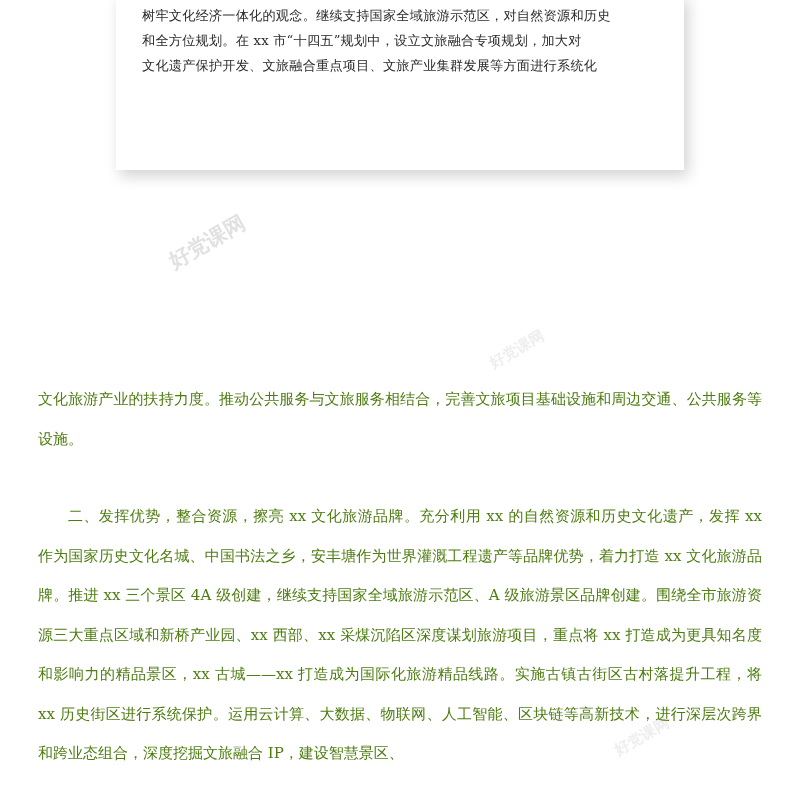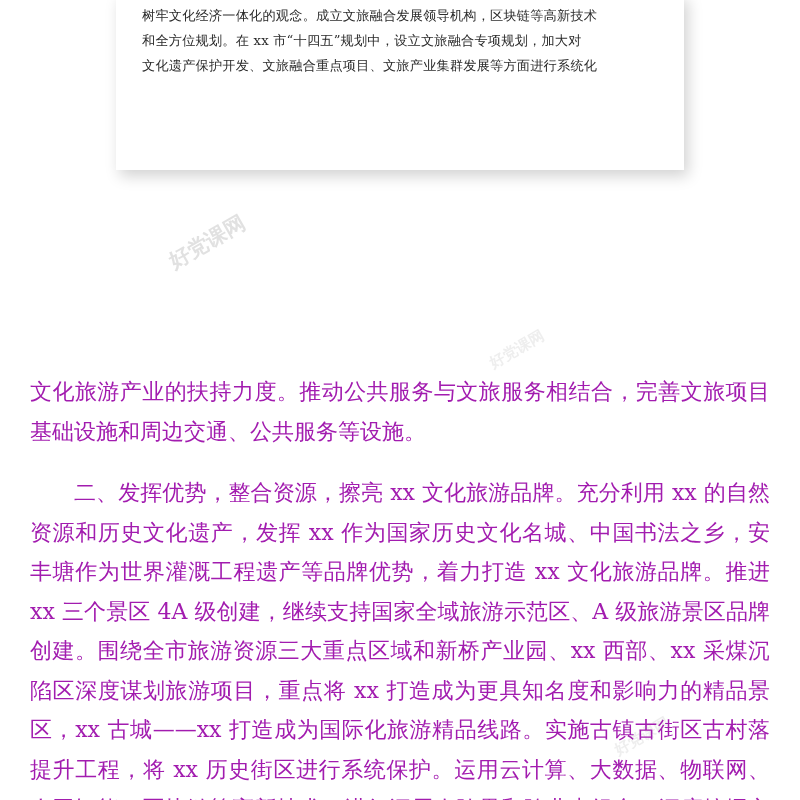--- a/index.html
+++ b/index.html
@@ -45,24 +45,24 @@
   }
 
   
   .doc-body {
     position: absolute;
     left: 30px;
     top: 372px;
     width: 740px;
   }
   .doc-body p {
-    margin: 0;
-    font-size: 22px;
+    margin: 8px;
+    font-size: 15px;
     line-height: 39.5px;
-    color: #a21caf;
+    color: #4d7c0f;
     text-align: justify;
     text-justify: inter-ideograph;
     letter-spacing: 0px;
     font-family: "DejaVu Serif", "Liberation Serif", serif;
   }
   .doc-body p.indent {
     text-indent: 2em;
   }
   .gap {
     height: 22px;
@@ -85,21 +85,21 @@
   .wm-2 { left: 487px; top: 340px; font-size: 15px; color: rgba(150,150,150,0.16); }
   .wm-3 { left: 612px; top: 727px; font-size: 15px; color: rgba(150,150,150,0.16); }
 </style>
 </head>
 <body>
 
 <div class="preview-card">
   <div class="pline clipped">
     
   </div>
-  <div class="pline">树牢文化经济一体化的观念。成立文旅融合发展领导机构，区块链等高新技术</div>
+  <div class="pline">树牢文化经济一体化的观念。继续支持国家全域旅游示范区，对自然资源和历史</div>
   <div class="pline">和全方位规划。在 xx 市“十四五”规划中，设立文旅融合专项规划，加大对</div>
   <div class="pline">文化遗产保护开发、文旅融合重点项目、文旅产业集群发展等方面进行系统化</div>
 </div>
 
 <div class="wm wm-1">好党课网</div>
 <div class="wm wm-2">好党课网</div>
 <div class="wm wm-3">好党课网</div>
 
 <div class="doc-body">
   <p>文化旅游产业的扶持力度。推动公共服务与文旅服务相结合，完善文旅项目基础设施和周边交通、公共服务等设施。</p>

